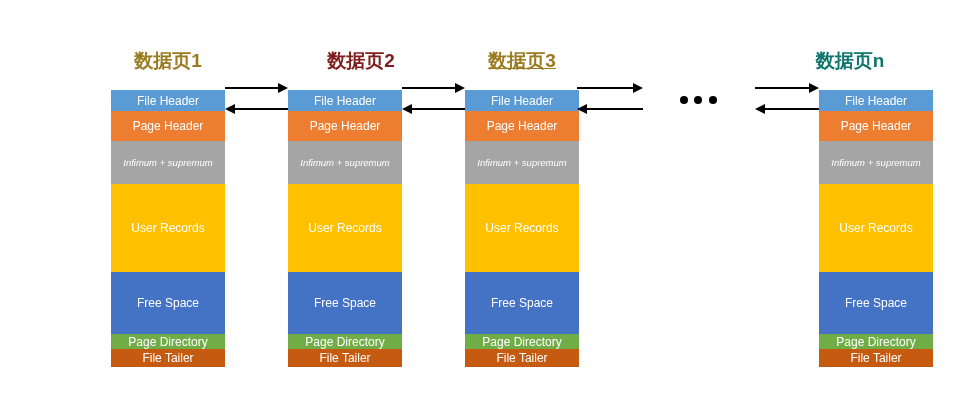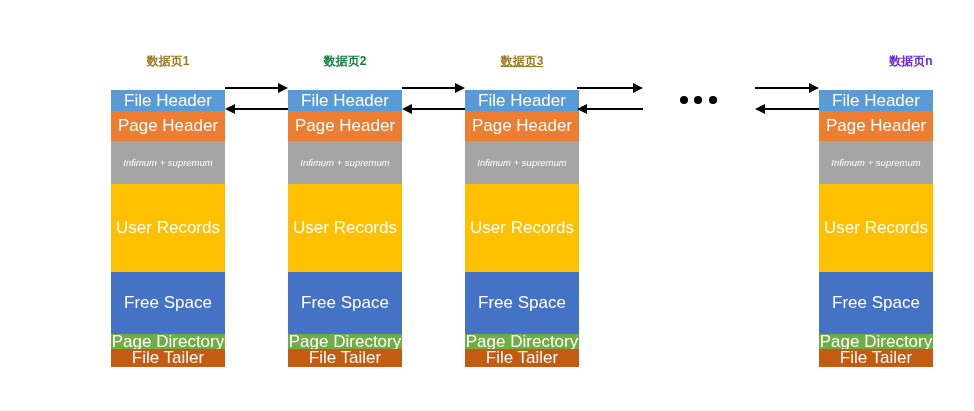--- a/index.html
+++ b/index.html
@@ -10,34 +10,34 @@
     background: #ffffff;
     overflow: hidden;
     font-family: "Liberation Sans", sans-serif;
   }
   .page-title {
     position: absolute;
     top: 50px;
     height: 22px;
     line-height: 22px;
     text-align: center;
-    font-size: 12px;
+    font-size: 19px;
     font-weight: bold;
   }
   .page-col {
     position: absolute;
     top: 90px;
   }
   .section {
     width: 100%;
     display: flex;
     align-items: center;
     justify-content: center;
     color: #ffffff;
-    font-size: 17px;
+    font-size: 12px;
     box-sizing: border-box;
     overflow: hidden;
     white-space: nowrap;
   }
   .section.small { font-size: 9.5px; font-style: italic; }
   .arrow-line {
     position: absolute;
     height: 0;
     border-top: 2px solid #000000;
   }
@@ -70,41 +70,41 @@
       <div class="page-title" style="left: 111px; width: 114px; color: rgb(155, 123, 32);">数据页1</div>
       <div class="page-col" style="left: 111px; width: 114px;">
         <div class="section" style="height: 21px; background: rgb(91, 155, 213);">File Header</div>
         <div class="section" style="height: 30px; background: rgb(237, 125, 49);">Page Header</div>
         <div class="section small" style="height: 43px; background: rgb(165, 165, 165);">Infimum + supremum</div>
         <div class="section" style="height: 88px; background: rgb(255, 192, 0);">User Records</div>
         <div class="section" style="height: 62px; background: rgb(68, 114, 196);">Free Space</div>
         <div class="section" style="height: 15px; background: rgb(112, 173, 71);">Page Directory</div>
         <div class="section" style="height: 18px; background: rgb(197, 90, 17);">File Tailer</div>
       </div>
-      <div class="page-title" style="left: 288px; width: 114px; color: #15803d;">数据页2</div>
+      <div class="page-title" style="left: 304px; width: 114px; color: #7f1d1d;">数据页2</div>
       <div class="page-col" style="left: 288px; width: 114px;">
         <div class="section" style="height: 21px; background: rgb(91, 155, 213);">File Header</div>
         <div class="section" style="height: 30px; background: rgb(237, 125, 49);">Page Header</div>
         <div class="section small" style="height: 43px; background: rgb(165, 165, 165);">Infimum + supremum</div>
         <div class="section" style="height: 88px; background: rgb(255, 192, 0);">User Records</div>
         <div class="section" style="height: 62px; background: rgb(68, 114, 196);">Free Space</div>
         <div class="section" style="height: 15px; background: rgb(112, 173, 71);">Page Directory</div>
         <div class="section" style="height: 18px; background: rgb(197, 90, 17);">File Tailer</div>
       </div>
       <div class="page-title" style="left: 465px; width: 114px; color: rgb(155, 123, 32); text-decoration: underline;">数据页3</div>
       <div class="page-col" style="left: 465px; width: 114px;">
         <div class="section" style="height: 21px; background: rgb(91, 155, 213);">File Header</div>
         <div class="section" style="height: 30px; background: rgb(237, 125, 49);">Page Header</div>
         <div class="section small" style="height: 43px; background: rgb(165, 165, 165);">Infimum + supremum</div>
         <div class="section" style="height: 88px; background: rgb(255, 192, 0);">User Records</div>
         <div class="section" style="height: 62px; background: rgb(68, 114, 196);">Free Space</div>
         <div class="section" style="height: 15px; background: rgb(112, 173, 71);">Page Directory</div>
         <div class="section" style="height: 18px; background: rgb(197, 90, 17);">File Tailer</div>
       </div>
-      <div class="page-title" style="left: 854px; width: 114px; color: #6d28d9;">数据页n</div>
+      <div class="page-title" style="left: 793px; width: 114px; color: #0f766e;">数据页n</div>
       <div class="page-col" style="left: 819px; width: 114px;">
         <div class="section" style="height: 21px; background: rgb(91, 155, 213);">File Header</div>
         <div class="section" style="height: 30px; background: rgb(237, 125, 49);">Page Header</div>
         <div class="section small" style="height: 43px; background: rgb(165, 165, 165);">Infimum + supremum</div>
         <div class="section" style="height: 88px; background: rgb(255, 192, 0);">User Records</div>
         <div class="section" style="height: 62px; background: rgb(68, 114, 196);">Free Space</div>
         <div class="section" style="height: 15px; background: rgb(112, 173, 71);">Page Directory</div>
         <div class="section" style="height: 18px; background: rgb(197, 90, 17);">File Tailer</div>
       </div>
     </div>

